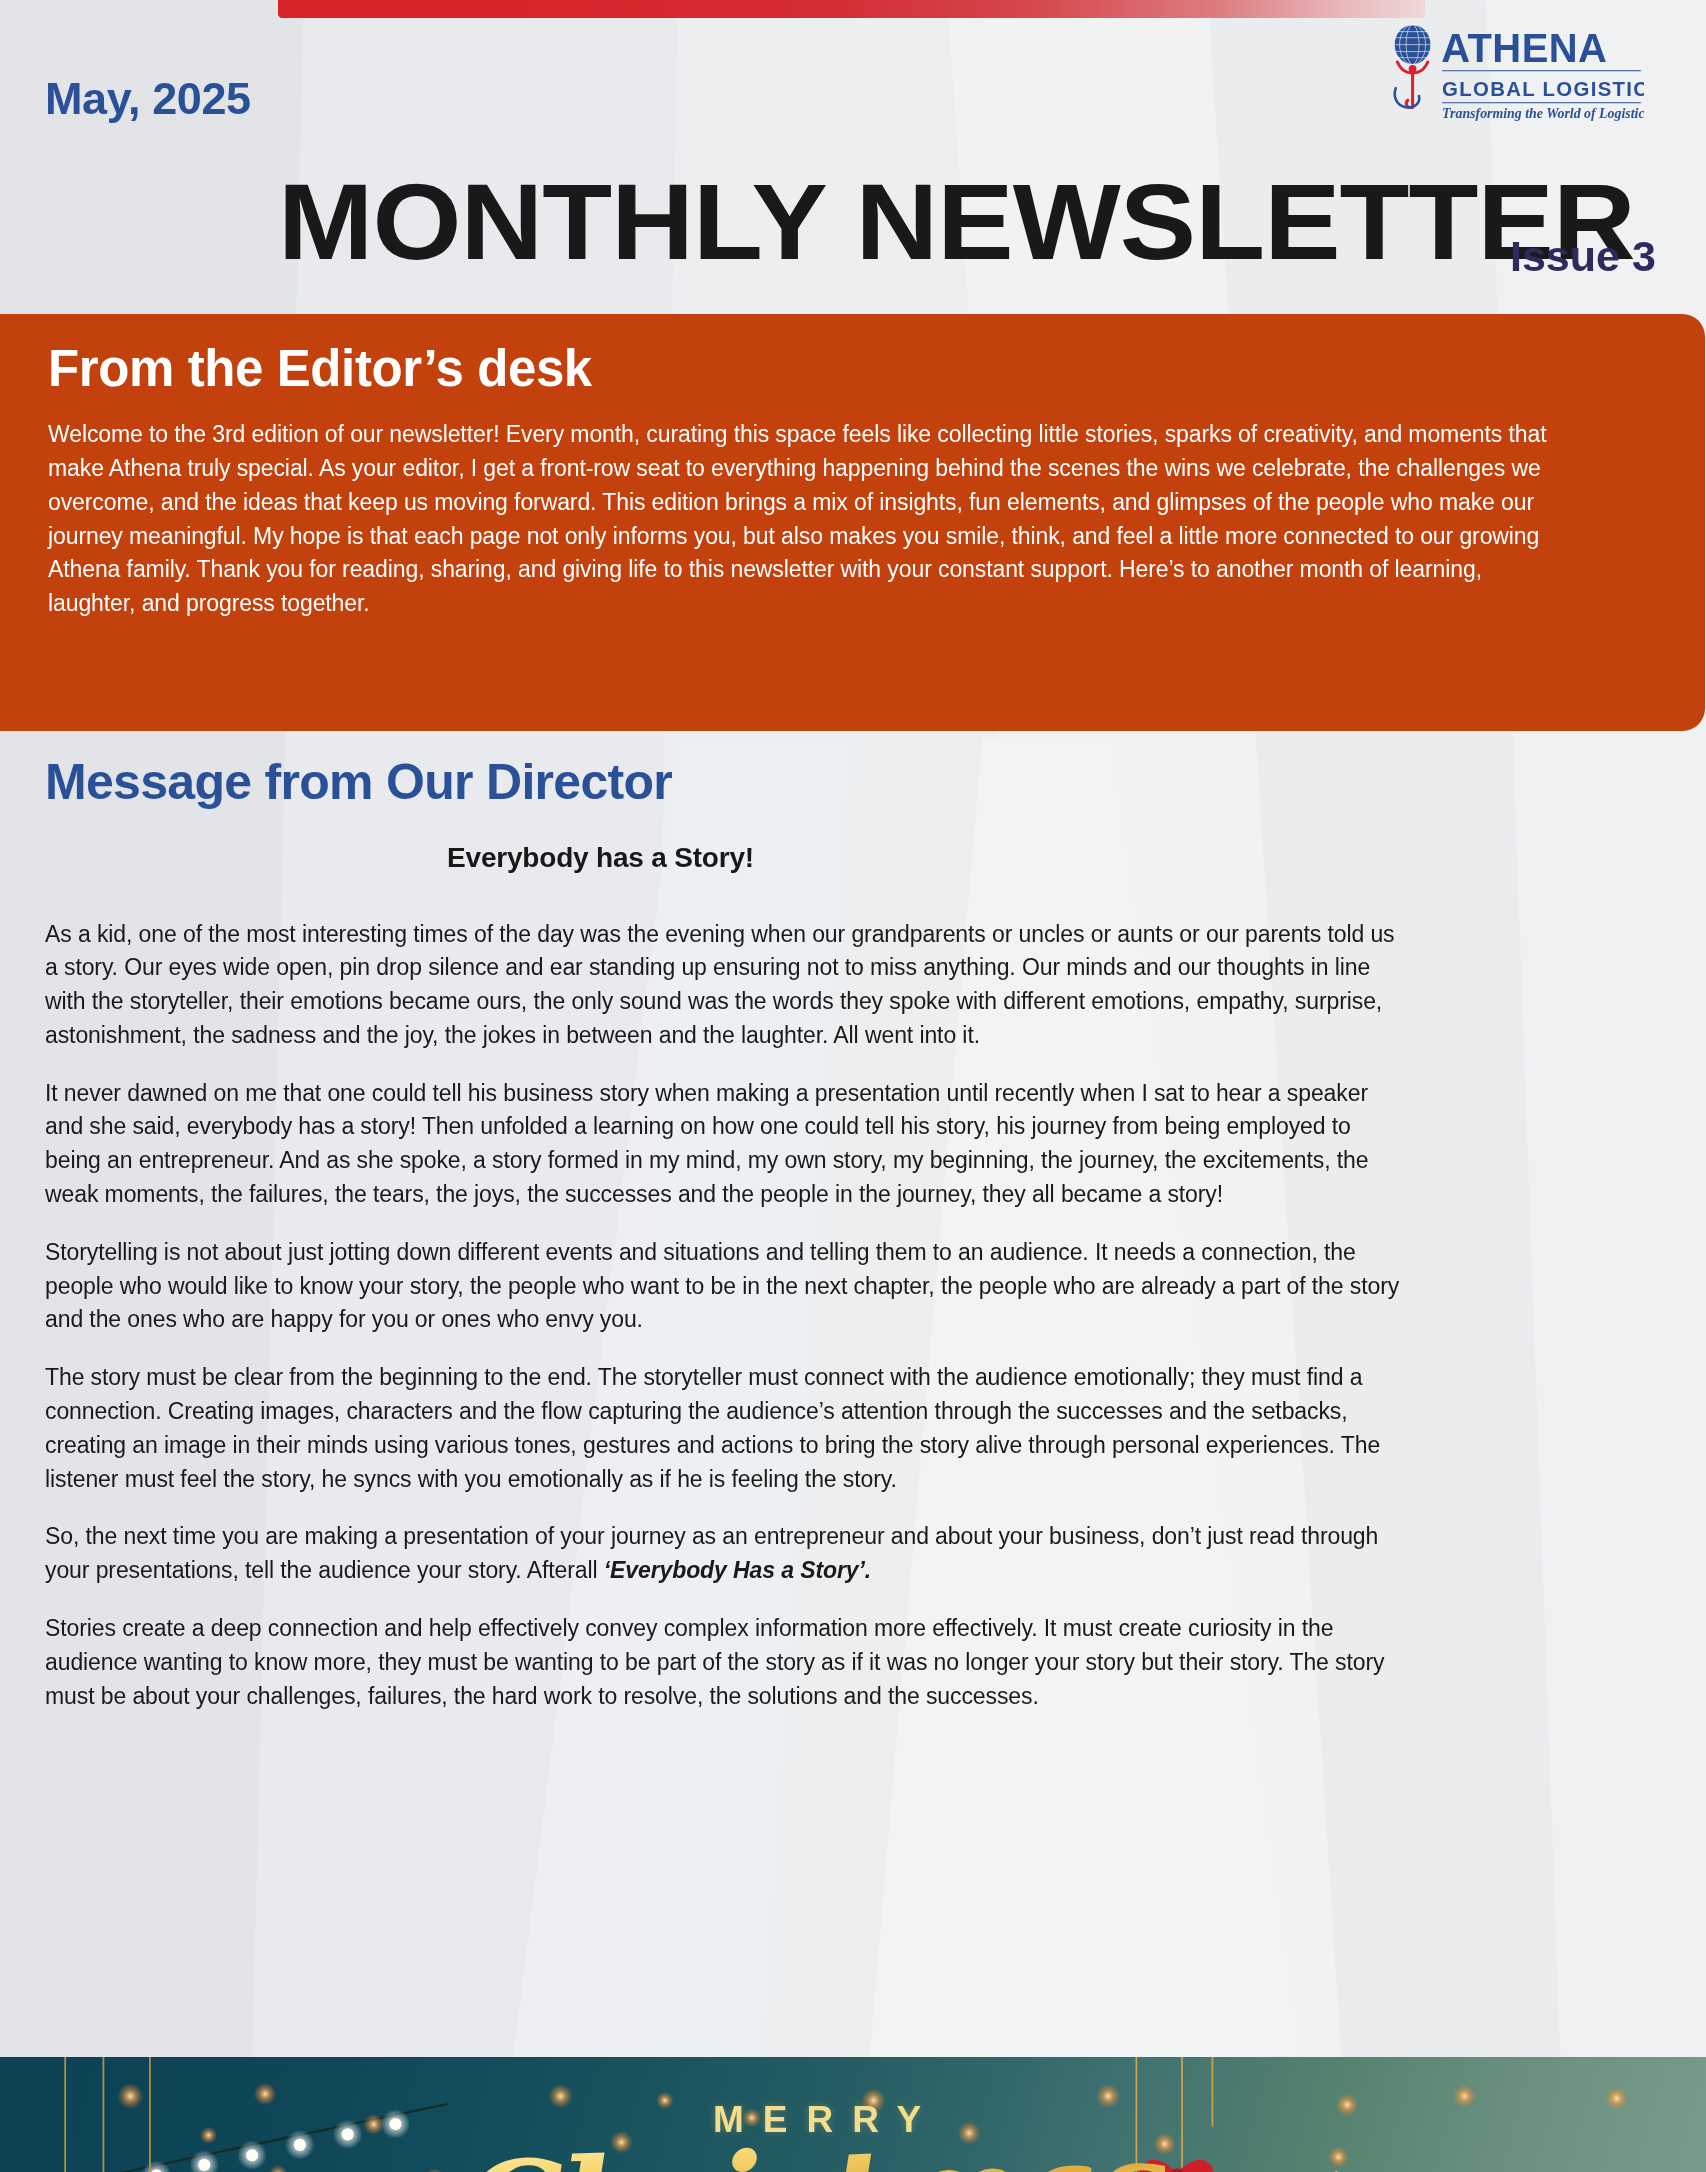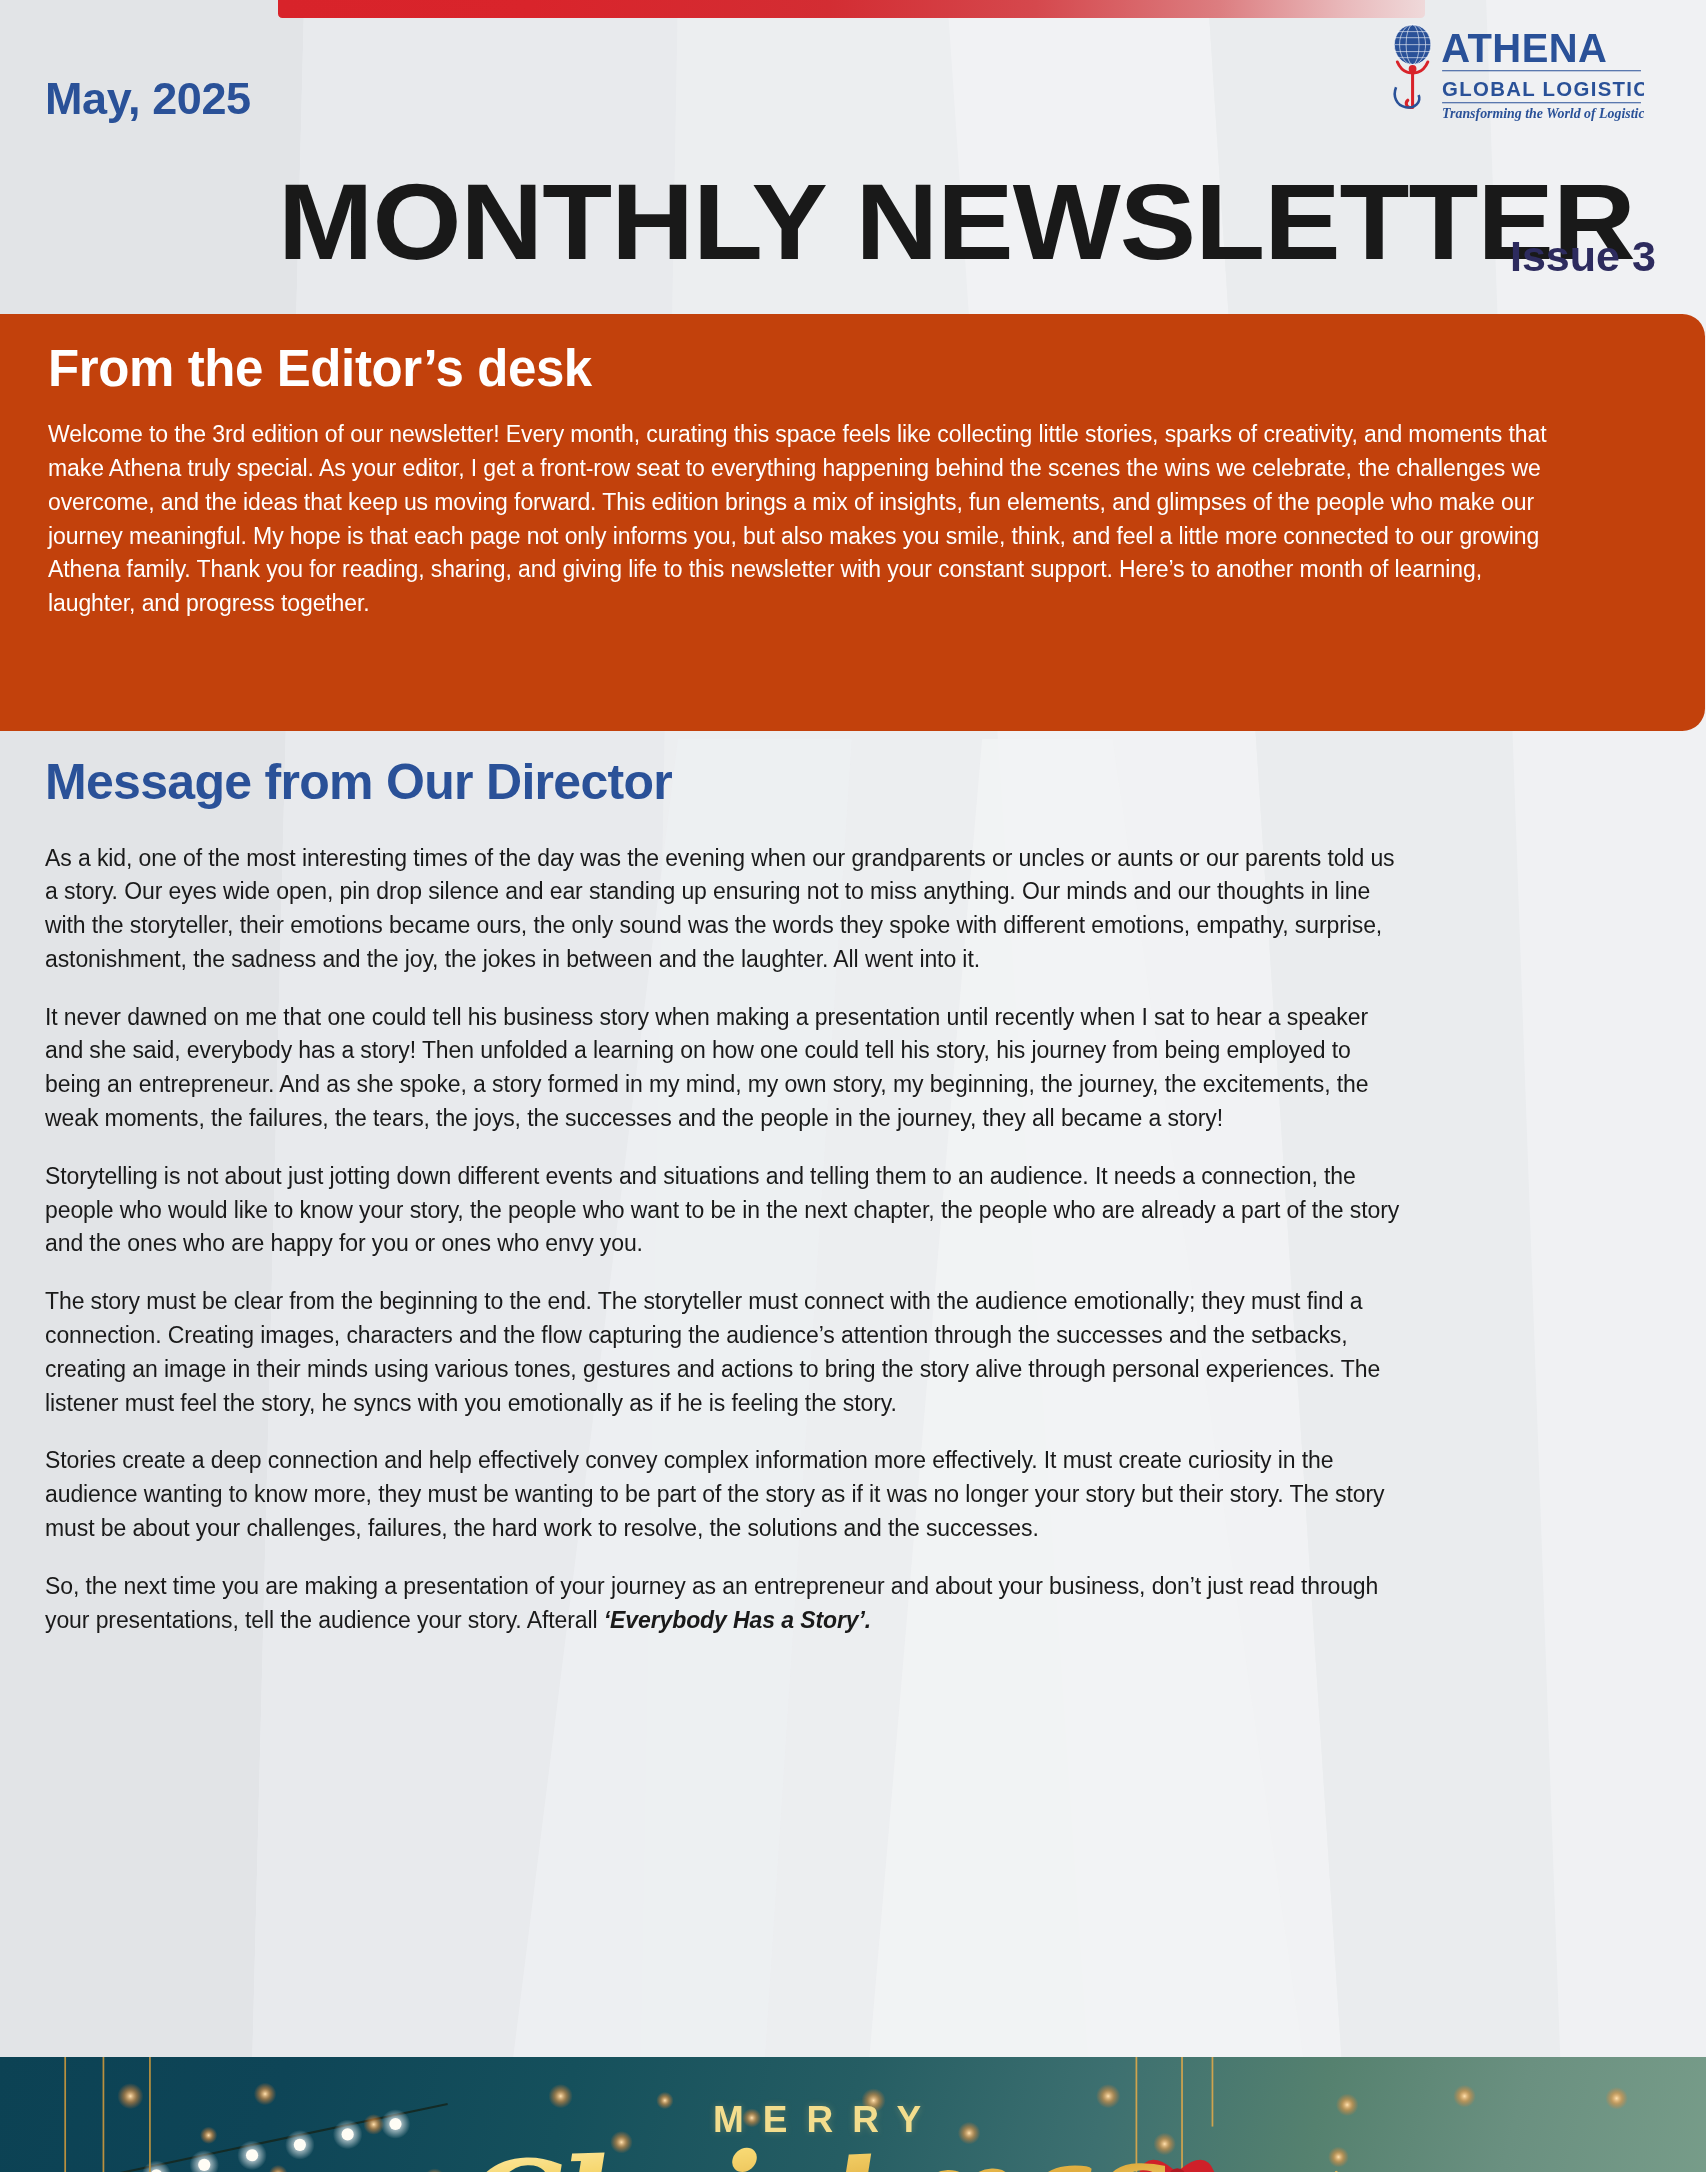--- a/index.html
+++ b/index.html
@@ -265,27 +265,28 @@
   <div class="main-title">MONTHLY NEWSLETTER</div>
   <div class="issue-line">Issue  3</div>
 
   <div class="editor-panel">
     <div class="editor-title">From the Editor’s desk</div>
     <div class="editor-body">Welcome to the 3rd edition of our newsletter! Every month, curating this space feels like collecting little stories, sparks of creativity, and moments that make Athena truly special. As your editor, I get a front-row seat to everything happening behind the scenes the wins we celebrate, the challenges we overcome, and the ideas that keep us moving forward. This edition brings a mix of insights, fun elements, and glimpses of the people who make our journey meaningful. My hope is that each page not only informs you, but also makes you smile, think, and feel a little more connected to our growing Athena family. Thank you for reading, sharing, and giving life to this newsletter with your constant support. Here’s to another month of learning, laughter, and progress together.</div>
   </div>
 
   <div class="director-section">
     <div class="director-title">Message from Our Director</div>
+    <div class="story-subtitle">Everybody has a Story!</div>
     <div class="director-body">
       <p>As a kid, one of the most interesting times of the day was the evening when our grandparents or uncles or aunts or our parents told us a story. Our eyes wide open, pin drop silence and ear standing up ensuring not to miss anything. Our minds and our thoughts in line with the storyteller, their emotions became ours, the only sound was the words they spoke with different emotions, empathy, surprise, astonishment, the sadness and the joy, the jokes in between and the laughter. All went into it.</p>
       <p>It never dawned on me that one could tell his business story when making a presentation until recently when I sat to hear a speaker and she said, everybody has a story! Then unfolded a learning on how one could tell his story, his journey from being employed to being an entrepreneur. And as she spoke, a story formed in my mind, my own story, my beginning, the journey, the excitements, the weak moments, the failures, the tears, the joys, the successes and the people in the journey, they all became a story!</p>
       <p>Storytelling is not about just jotting down different events and situations and telling them to an audience. It needs a connection, the people who would like to know your story, the people who want to be in the next chapter, the people who are already a part of the story and the ones who are happy for you or ones who envy you.</p>
       <p>The story must be clear from the beginning to the end. The storyteller must connect with the audience emotionally; they must find a connection. Creating images, characters and the flow capturing the audience’s attention through the successes and the setbacks, creating an image in their minds using various tones, gestures and actions to bring the story alive through personal experiences. The listener must feel the story, he syncs with you emotionally as if he is feeling the story.</p>
+      <p><span>So, the next time you are making a presentation of your journey as an entrepreneur and about your business, don’t just read through your presentations, tell the audience your story. Afterall </span><b><i>‘Everybody Has a Story’.</i></b></p>
       <p>Stories create a deep connection and help effectively convey complex information more effectively. It must create curiosity in the audience wanting to know more, they must be wanting to be part of the story as if it was no longer your story but their story. The story must be about your challenges, failures, the hard work to resolve, the solutions and the successes.</p>
-      <p><span>So, the next time you are making a presentation of your journey as an entrepreneur and about your business, don’t just read through your presentations, tell the audience your story. Afterall </span><b><i>‘Everybody Has a Story’.</i></b></p>
     </div>
   </div>
 
   <div class="xmas-banner">
     <svg viewBox="0 0 3928 821" preserveAspectRatio="none">
       <defs>
         <radialGradient id="glowW">
             <stop offset="0%" stop-color="#ffffff" stop-opacity="1"></stop>
             <stop offset="55%" stop-color="#ffffff" stop-opacity=".45"></stop>
             <stop offset="100%" stop-color="#ffffff" stop-opacity="0"></stop>

